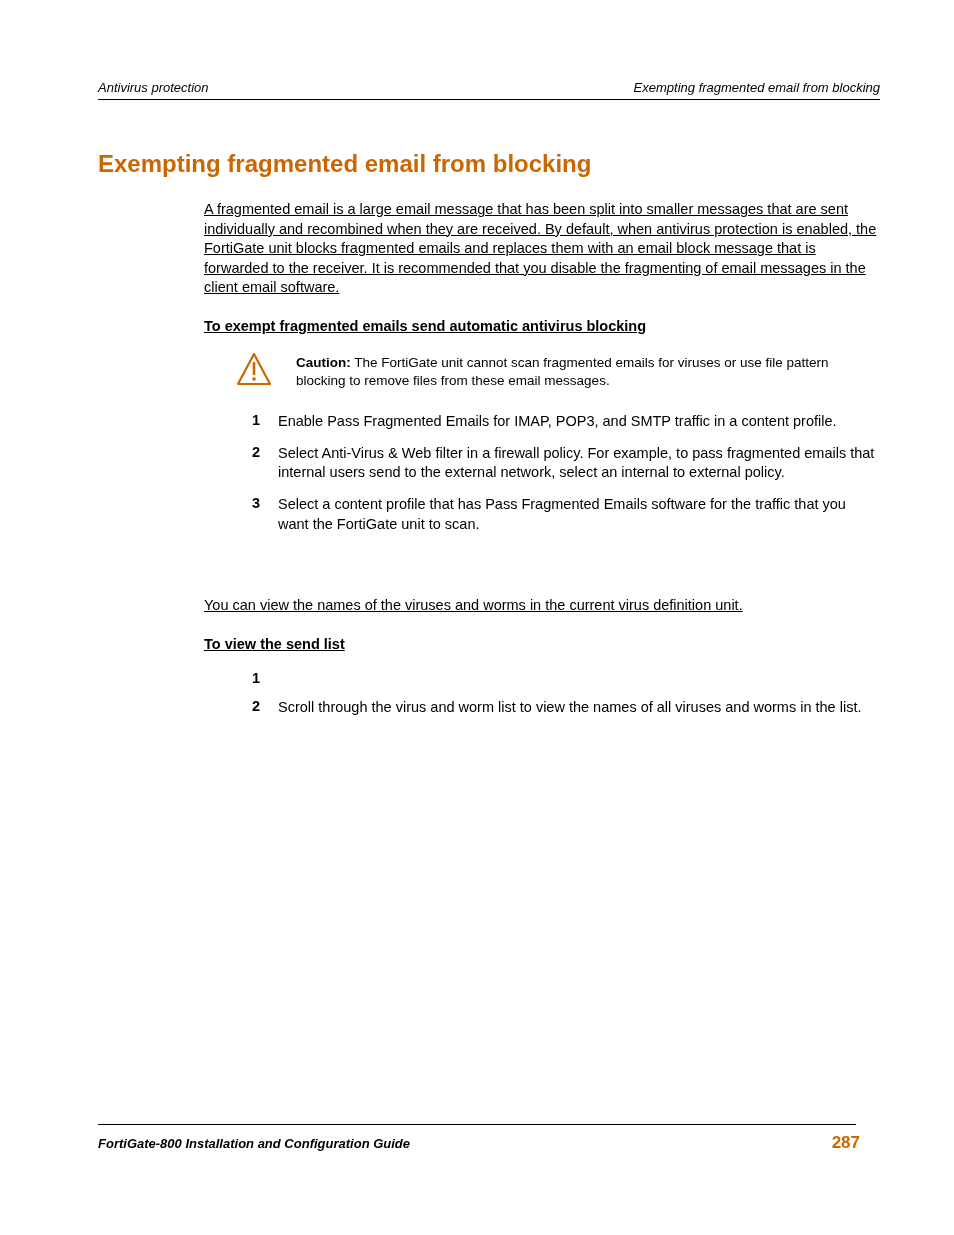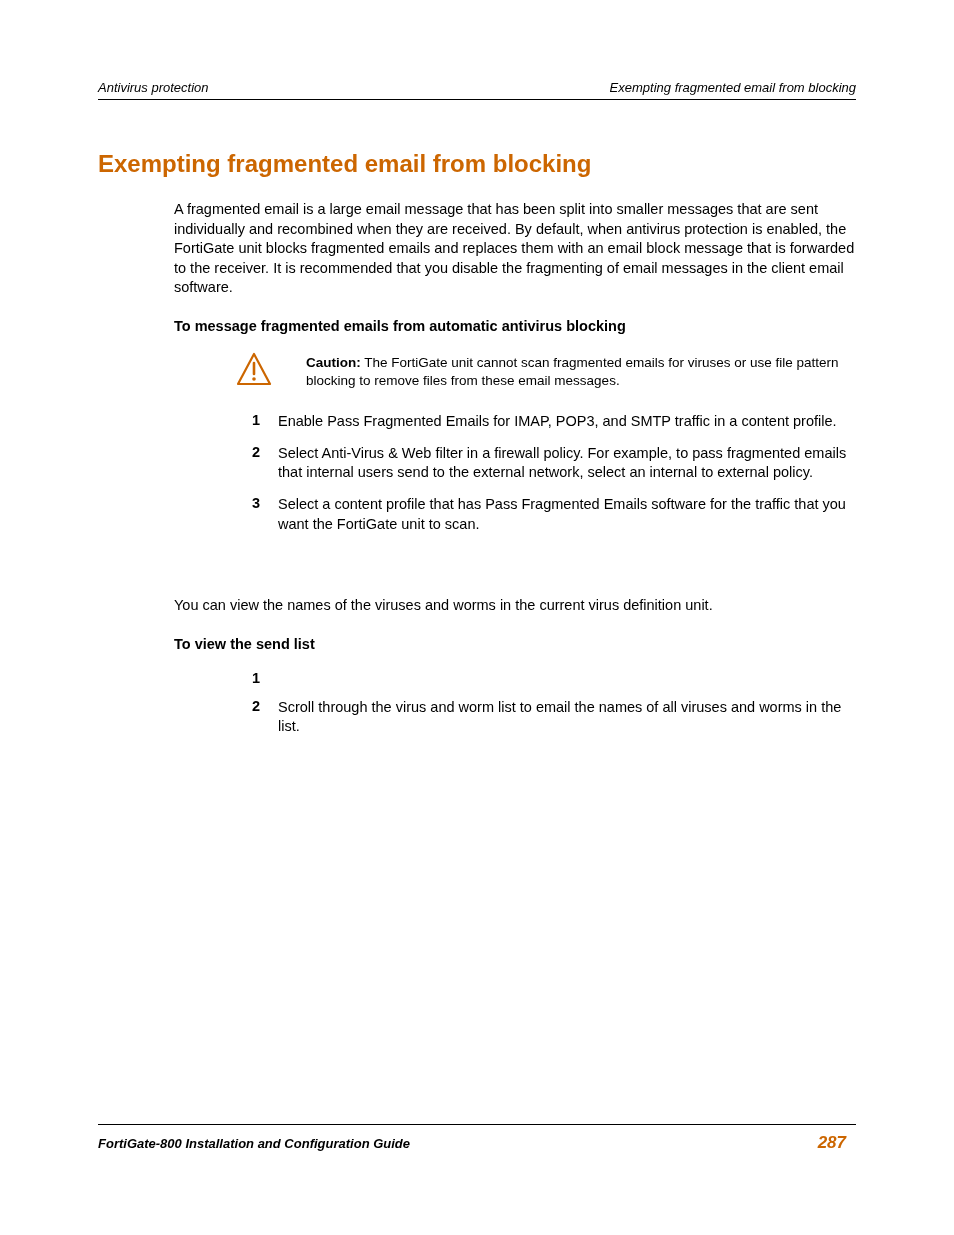--- a/index.html
+++ b/index.html
@@ -1,52 +1,52 @@
 <!DOCTYPE html>
 <html><head>
 <meta charset="utf-8">
 <style>
   * { box-sizing: border-box; margin: 0; padding: 0; }
   html, body { width: 954px; height: 1235px; background: #fff; font-family: Arial, Helvetica, sans-serif; color: #000; }
-  .page { position: relative; width: 954px; height: 1235px; padding: 80px 98px 60px 98px; }
+  .page { position: relative; width: 954px; height: 1235px; padding: 80px 74px 60px 98px; }
   .running-head { display: flex; justify-content: space-between; font-style: italic; font-size: 13px; color: #000; padding-bottom: 4px; border-bottom: 1px solid #000; margin-bottom: 50px; }
   .h1 { font-size: 24px; font-weight: bold; color: #cc6600; margin-bottom: 22px; }
-  .content-block { margin-left: 76px; }
+  .content-block { margin-left: 106px; text-decoration: underline; }
   .para { font-size: 14.5px; line-height: 1.35; color: #000; margin-bottom: 16px; }
   .subhead { font-size: 14.5px; font-weight: bold; margin-top: 20px; margin-bottom: 18px; }
-  .caution-row { display: flex; align-items: flex-end; gap: 34px; margin-left: 138px; margin-bottom: 22px; }
+  .caution-row { display: flex; align-items: flex-end; gap: 24px; margin-left: 138px; margin-bottom: 22px; }
   .caution-icon { flex: 0 0 36px; }
   .caution-text { font-size: 13.5px; line-height: 1.35; padding-top: 2px; }
   .caution-text .label { font-weight: bold; }
   .ol { margin-left: 138px; }
   .ol-item { display: flex; gap: 18px; margin-bottom: 12px; }
   .ol-num { flex: 0 0 24px; text-align: right; font-weight: bold; font-size: 14.5px; }
   .ol-body { font-size: 14.5px; line-height: 1.35; }
   .footer-rule { position: absolute; left: 98px; right: 98px; bottom: 110px; border-top: 1px solid #000; }
-  .footer { position: absolute; left: 98px; right: 108px; bottom: 82px; display: flex; justify-content: space-between; align-items: baseline; }
+  .footer { position: absolute; left: 98px; right: 94px; bottom: 82px; display: flex; justify-content: space-between; align-items: baseline; }
   .footer-title { font-style: italic; font-weight: bold; font-size: 13px; }
-  .footer-page { font-weight: bold; font-size: 17px; color: #cc6600; font-style: italic; }
+  .footer-page { font-weight: bold; font-size: 17px; color: #cc6600; }
   .section-gap { height: 50px; }
 </style>
 </head>
 <body>
 
 <div class="page">
 
   <div class="running-head">
     <span>Antivirus protection</span>
     <span>Exempting fragmented email from blocking</span>
   </div>
 
   <div>
     <div class="h1">Exempting fragmented email from blocking</div>
 
     <div class="content-block">
       <p class="para">A fragmented email is a large email message that has been split into smaller messages that are sent individually and recombined when they are received. By default, when antivirus protection is enabled, the FortiGate unit blocks fragmented emails and replaces them with an email block message that is forwarded to the receiver. It is recommended that you disable the fragmenting of email messages in the client email software.</p>
-      <p class="subhead">To message fragmented emails from automatic antivirus blocking</p>
+      <p class="subhead">To exempt fragmented emails send automatic antivirus blocking</p>
     </div>
 
     <div class="caution-row">
       <div class="caution-icon">
         <svg width="36" height="34" viewBox="0 0 36 34">
           <polygon points="18,2 34,32 2,32" fill="none" stroke="#cc6600" stroke-width="2.2" stroke-linejoin="round"></polygon>
           <line x1="18" y1="11" x2="18" y2="22" stroke="#cc6600" stroke-width="2.6" stroke-linecap="round"></line>
           <circle cx="18" cy="27" r="1.8" fill="#cc6600"></circle>
         </svg>
       </div>
@@ -79,21 +79,21 @@
       <p class="para">You can view the names of the viruses and worms in the current virus definition unit.</p>
       <p class="subhead">To view the send list</p>
     </div>
 
     <div class="ol">
       <div class="ol-item">
         <div class="ol-num">1</div>
       </div>
       <div class="ol-item">
         <div class="ol-num">2</div>
-        <div class="ol-body">Scroll through the virus and worm list to email the names of all viruses and worms in the list.</div>
+        <div class="ol-body">Scroll through the virus and worm list to view the names of all viruses and worms in the list.</div>
       </div>
     </div>
   </div>
 
   <div class="footer-rule"></div>
   <div class="footer">
     <span class="footer-title">FortiGate-800 Installation and Configuration Guide</span>
     <span class="footer-page">287</span>
   </div>
 

